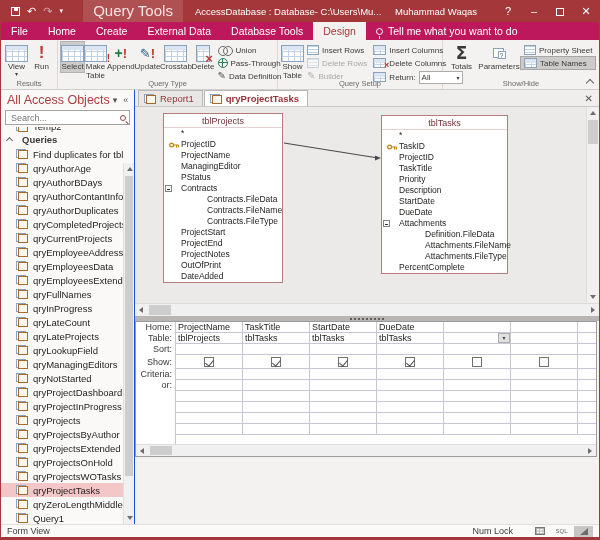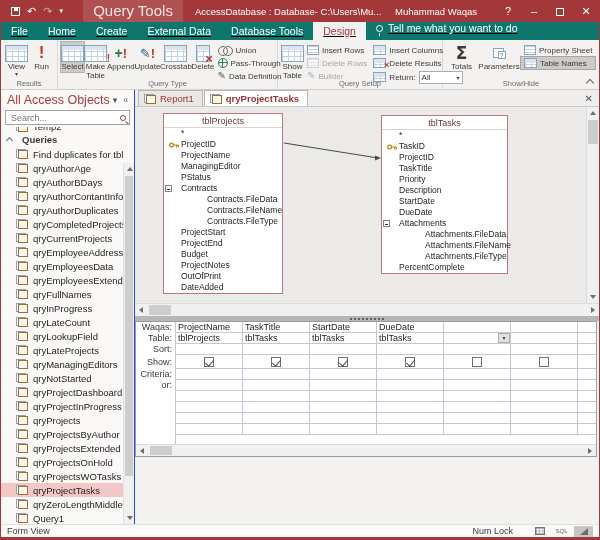--- a/index.html
+++ b/index.html
@@ -14,21 +14,21 @@
   .save-ic::after{content:"";position:absolute;left:2px;top:0;width:4px;height:3px;background:#fff;}
   .dim{opacity:.55;}
   .tb-spacer1{flex:0.85;}
   .tb-spacer2{flex:1.15;}
   .qt-badge{font-size:15px;color:#fbe3e3;background:rgba(255,255,255,.13);height:22px;line-height:22px;padding:0 10px;white-space:nowrap;}
   .tb-title{font-size:9.5px;color:#fff;margin-left:12px;white-space:nowrap;}
   .tb-user{font-size:9.5px;color:#fff;white-space:nowrap;margin-right:18px;}
   .winbtn{width:26px;text-align:center;font-size:11px;line-height:22px;color:#fff;}
   .maxi{display:inline-block;width:8px;height:8px;border:1px solid #fff;vertical-align:middle;}
   
-  #ribbontabs{position:absolute;left:0;top:22px;right:0;height:18px;background:#0f766e;display:flex;align-items:flex-start;text-decoration:underline;}
+  #ribbontabs{position:absolute;left:0;top:22px;right:0;height:18px;background:#be185d;display:flex;align-items:center;}
   .rtab{font-size:10.5px;color:#fff;line-height:18px;padding:0 10px;white-space:nowrap;}
   .rtab.active{background:#f3f2f1;color:#A4373A;}
   .tellme{display:flex;align-items:center;gap:5px;margin-left:10px;color:#fff;font-size:10.5px;}
   .bulb{width:7px;height:7px;border:1px solid #fff;border-radius:50%;position:relative;display:inline-block;}
   .bulb::after{content:"";position:absolute;left:2px;top:7px;width:1px;height:3px;background:#fff;}
   
   #ribbon{position:absolute;left:0;top:40px;right:0;height:50px;background:#f3f2f1;border-bottom:1px solid #d0cecc;display:flex;}
   .rgroup{position:relative;border-right:1px solid #dbd8d5;padding:2px 3px 10px 3px;display:flex;align-items:flex-start;}
   .gname{position:absolute;bottom:1px;left:0;right:0;text-align:center;font-size:7.5px;color:#6c6a67;white-space:nowrap;}
   .bigbtn{width:31px;display:flex;flex-direction:column;align-items:center;padding-top:1px;}
@@ -285,21 +285,21 @@
       </div>
       <div class="smallcol">
         <div class="smallbtn">
           <span class="ticon t12"></span>
           <span>Insert Columns</span>
         </div>
         <div class="smallbtn">
           <span class="ticon t12">
               <span class="ov red" style="font-size:9px;">×</span>
             </span>
-          <span>Delete Results</span>
+          <span>Delete Columns</span>
         </div>
         <div class="retcombo">
           <span class="ticon t12"></span>
           <span>Return:</span>
           <span class="retbox">
               <span>All</span>
               <span style="font-size:6px;">▾</span>
             </span>
         </div>
       </div>
@@ -418,26 +418,26 @@
           <span class="nav-label">qryInProgress</span>
         </div>
         <div class="nav-item">
 
           <span class="q-ic"></span>
           <span class="nav-label">qryLateCount</span>
         </div>
         <div class="nav-item">
 
           <span class="q-ic"></span>
+          <span class="nav-label">qryLateProjects</span>
+        </div>
+        <div class="nav-item">
+
+          <span class="q-ic"></span>
           <span class="nav-label">qryLookupField</span>
-        </div>
-        <div class="nav-item">
-
-          <span class="q-ic"></span>
-          <span class="nav-label">qryLateProjects</span>
         </div>
         <div class="nav-item">
 
           <span class="q-ic"></span>
           <span class="nav-label">qryManagingEditors</span>
         </div>
         <div class="nav-item">
 
           <span class="q-ic"></span>
           <span class="nav-label">qryNotStarted</span>
@@ -582,25 +582,20 @@
               <span class="flbl">ProjectStart</span>
             </div>
             <div class="fld">
               
               
               <span class="flbl">ProjectEnd</span>
             </div>
             <div class="fld">
               
               
-              <span class="flbl">Budget</span>
-            </div>
-            <div class="fld">
-              
-              
               <span class="flbl">ProjectNotes</span>
             </div>
             <div class="fld">
               
               
               <span class="flbl">OutOfPrint</span>
             </div>
             <div class="fld">
               
               
@@ -656,21 +651,21 @@
               <span class="flbl">DueDate</span>
             </div>
             <div class="fld expand">
               <span class="exp"></span>
               
               <span class="flbl">Attachments</span>
             </div>
             <div class="fld indent">
               
               
-              <span class="flbl">Attachments.FileData</span>
+              <span class="flbl">Definition.FileData</span>
             </div>
             <div class="fld indent">
               
               
               <span class="flbl">Attachments.FileName</span>
             </div>
             <div class="fld indent">
               
               
               <span class="flbl">Attachments.FileType</span>
@@ -703,21 +698,21 @@
         </div>
     </div>
 
     <div class="splitter">
         <span class="grip"></span>
       </div>
 
     <div id="gridwrap">
       <div id="grid">
         <div class="glabels">
-          <div class="glabel">Waqas:</div>
+          <div class="glabel">Home:</div>
             <div class="glabel">Table:</div>
             <div class="glabel">Sort:</div>
             <div class="glabel">Show:</div>
             <div class="glabel">Criteria:</div>
             <div class="glabel">or:</div>
           <div class="gfill-label"></div>
             <div class="gfill-label"></div>
             <div class="gfill-label"></div>
             <div class="gfill-label"></div>
         </div>

